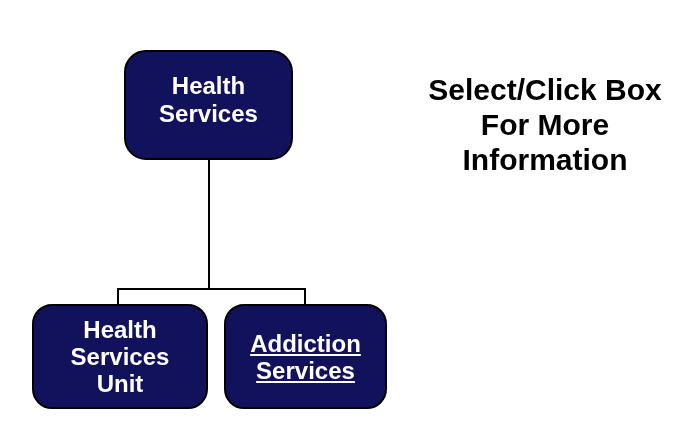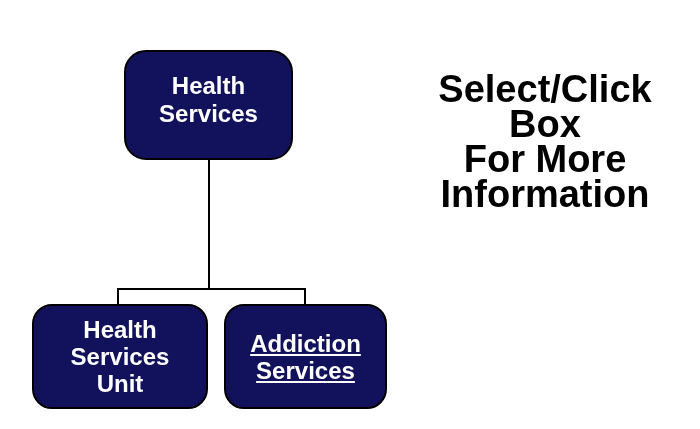--- a/index.html
+++ b/index.html
@@ -87,21 +87,21 @@
     width: 2px;
     height: 17px;
   }
   .instruction {
     position: absolute;
     left: 400px;
     top: 72px;
     width: 290px;
     color: var(--instruction-text, #000000);
     font-weight: bold;
-    font-size: 38px;
+    font-size: 30px;
     line-height: 35px;
     text-align: center;
     white-space: pre-line;
   }
 </style>
 </head>
 <body>
 
 <div class="canvas">
 

